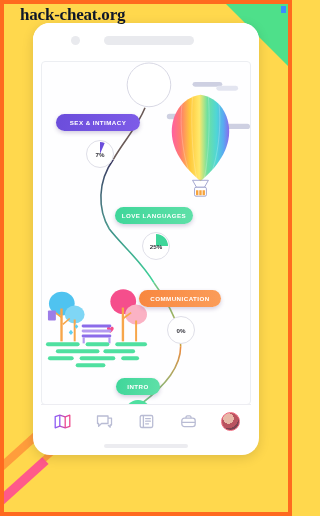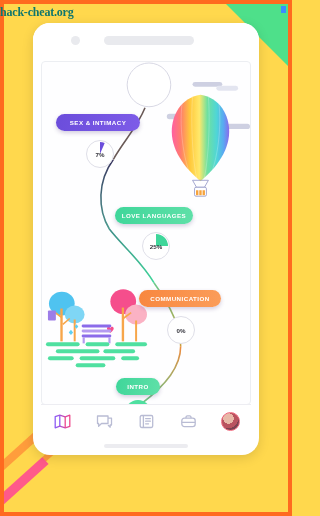--- a/index.html
+++ b/index.html
@@ -41,23 +41,23 @@
   }
   .stripe-c{
     left:-54px;bottom:-36px;width:120px;height:14px;
     background:#ff5a8a;transform:rotate(-42deg);
   }
   .stripe-d{
     left:-40px;bottom:-10px;width:150px;height:16px;
     background:#ffd84d;transform:rotate(-42deg);
   }
   .watermark{
-    position:absolute;left:0;top:5px;
+    position:absolute;left:20px;top:5px;
     font-family:"Liberation Serif", serif;
-    font-weight:bold;font-size:12px;color:#0f766e;
+    font-weight:bold;font-size:17px;color:#0f172a;
     letter-spacing:-.2px;z-index:40;
   }
   
   #phone{
     position:absolute;left:33px;top:23px;width:226px;height:432px;
     background:#ffffff;border-radius:17px;
     box-shadow:0 3px 12px rgba(0,0,0,.13);
     overflow:hidden;z-index:20;
   }
   

